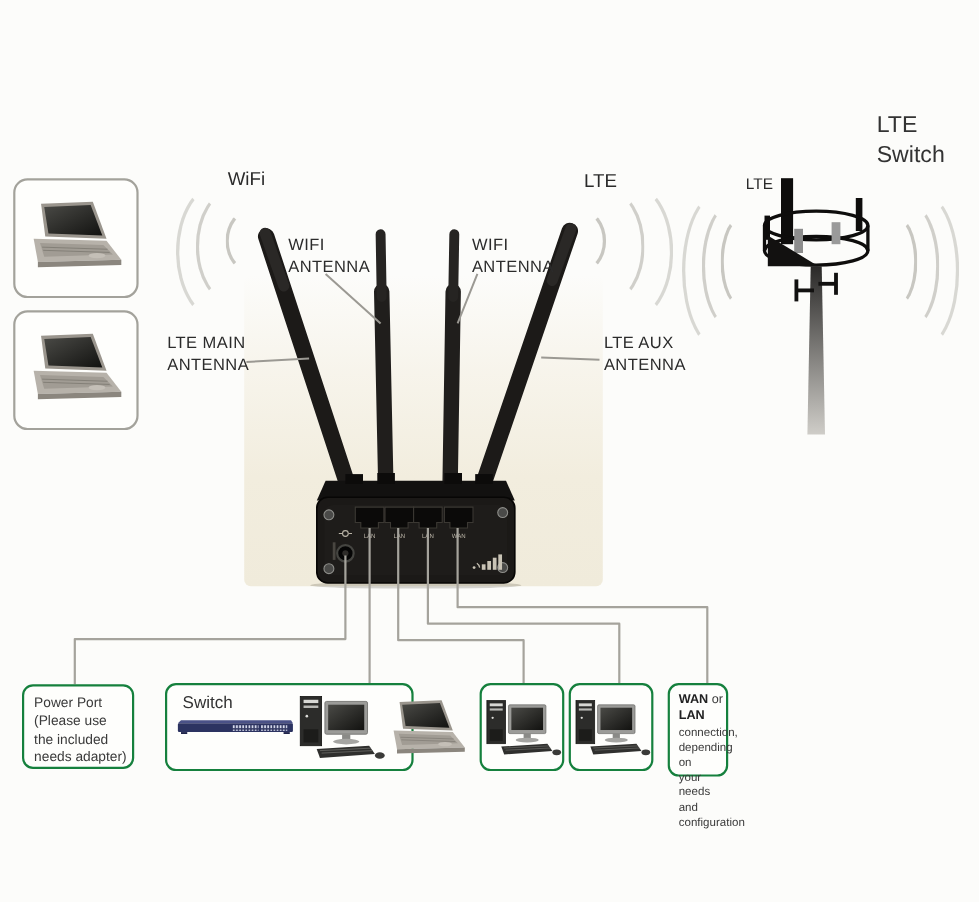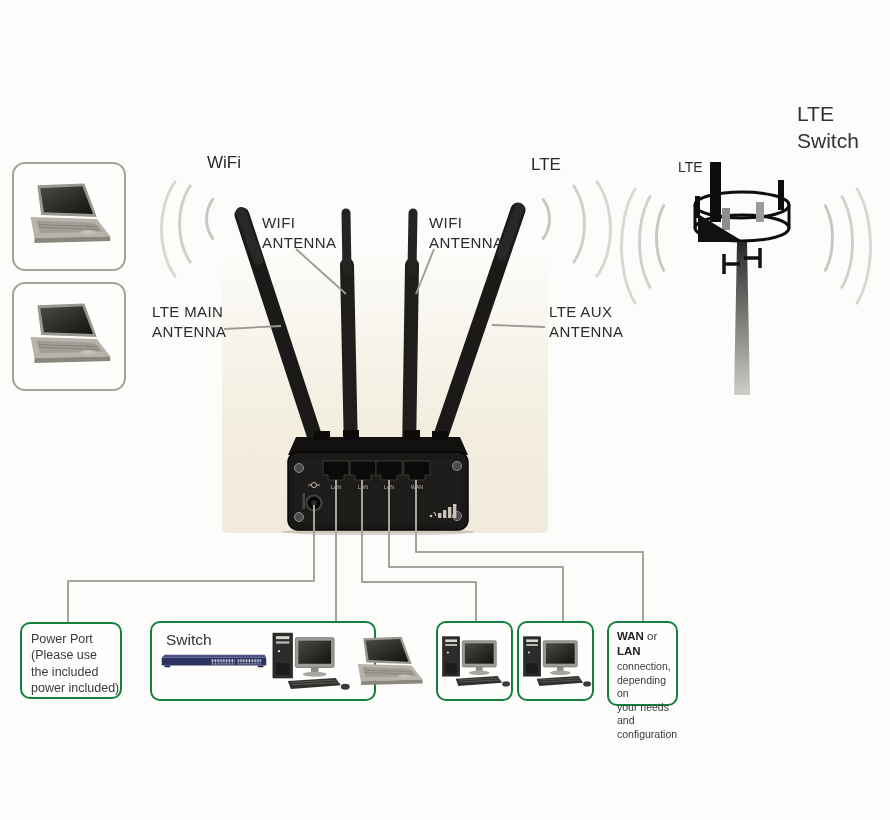--- a/index.html
+++ b/index.html
@@ -40,21 +40,21 @@
   
   .dbox{
     position:absolute;border:2px solid #15803d;border-radius:10px;background:#fefefc;
     box-sizing:border-box;color:#3a3a3a;
   }
   .power-box{left:20px;top:622px;width:102px;height:77px;padding:7px 0 0 9px;font-size:12.5px;line-height:1.3;}
   .switch-box{left:150px;top:621px;width:226px;height:80px;}
   .switch-title{position:absolute;left:14px;top:8px;font-size:15.5px;color:#333;}
   .pc-box-1{left:436px;top:621px;width:77px;height:80px;}
   .pc-box-2{left:517px;top:621px;width:77px;height:80px;}
-  .wanlan-box{left:607px;top:621px;width:71px;height:85px;padding:6px 0 0 8px;font-size:10.5px;line-height:1.3;}
+  .wanlan-box{left:607px;top:621px;width:55px;height:85px;padding:6px 0 0 8px;font-size:10.5px;line-height:1.3;}
   .wanlan-head{font-size:11.5px;margin-bottom:1px;}
   .wanlan-head b{font-weight:700;color:#222;}
   svg{display:block;}
   .abs{position:absolute;}
 </style>
 </head>
 <body>
 
 <div class="canvas">
 
@@ -264,21 +264,21 @@
       <path d="M362,480 V582 H476 V622"></path>
       <path d="M389,480 V567 H563 V622"></path>
       <path d="M416,480 V552 H643 V622"></path>
     </g>
   </svg>
 
   <div class="dbox power-box">
     <div>Power Port</div>
     <div>(Please use</div>
     <div>the included</div>
-    <div>power included)</div>
+    <div>needs adapter)</div>
   </div>
 
   <div class="dbox switch-box">
     <div class="switch-title">Switch</div>
     <svg class="abs" style="left:8px;top:29px;" width="108" height="18" viewBox="0 0 190 30">
         <use href="#switchdev-sym"></use>
       </svg>
     <svg class="abs" style="left:118px;top:4px;" width="82" height="72" viewBox="0 0 110 84">
         <use href="#desktop-sym"></use>
       </svg>

